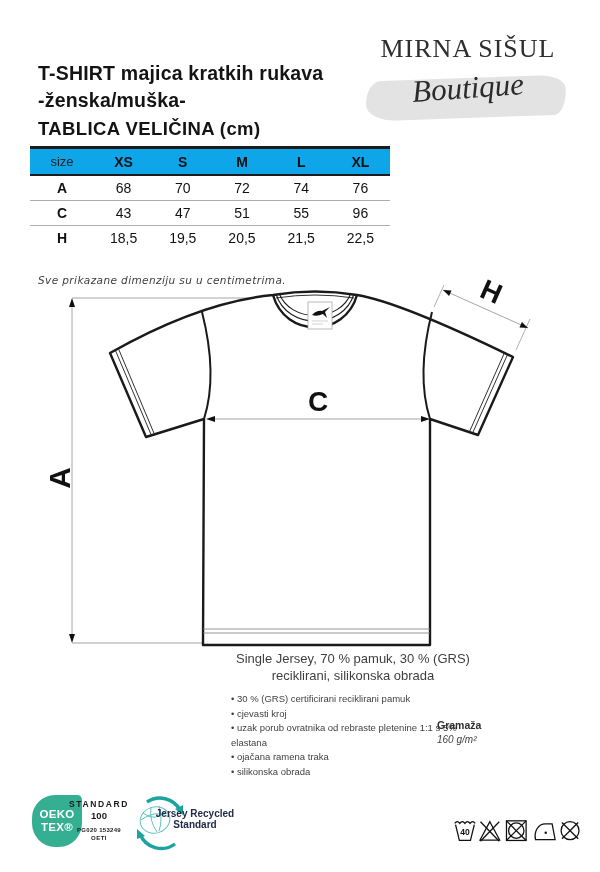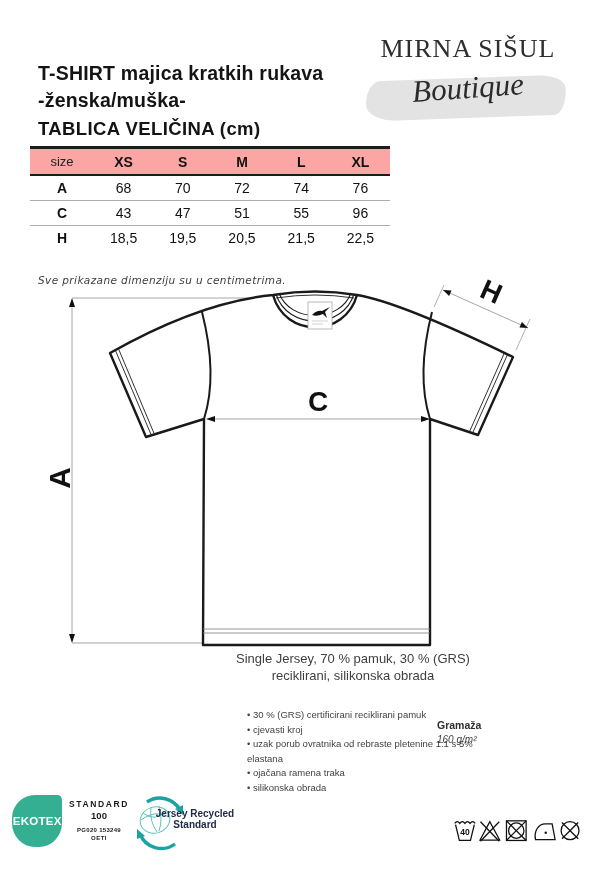--- a/index.html
+++ b/index.html
@@ -19,47 +19,47 @@
   .brand-stroke{position:absolute;left:4px;top:44px;width:200px;height:40px;
               background:#e3e3e3;border-radius:18px 30px 14px 34px/26px 16px 30px 18px;
               transform:rotate(-2deg);}
   .brand-sub{position:absolute;left:16px;top:36px;width:180px;text-align:center;
               font-family:"Liberation Serif",serif;font-style:italic;font-size:31px;
               color:#2b2b2b;transform:rotate(-4deg);}
 
   
   .size-table{position:absolute;left:30px;top:146px;width:360px;}
   .t-row{display:grid;grid-template-columns:64px repeat(5,1fr);align-items:center;text-align:center;}
-  .t-head{background:#fca5a5;height:25px;border-top:3px solid #1c1c1c;border-bottom:2px solid #1c1c1c;
+  .t-head{background:#0ea5e9;height:25px;border-top:3px solid #1c1c1c;border-bottom:2px solid #1c1c1c;
           font-weight:bold;font-size:14px;}
   .t-head .c-size{font-weight:normal;font-size:13px;color:#222;}
   .t-data{height:24px;font-size:14px;}
   .t-data + .t-data{border-top:1px solid #adadad;}
   .t-data .c-label{font-weight:bold;}
 
   
   .note{position:absolute;left:38px;top:272px;font-family:"DejaVu Sans",sans-serif;
         font-style:italic;font-size:10.5px;line-height:16px;letter-spacing:.4px;color:#3d3d3d;}
 
   
   .diagram{position:absolute;left:40px;top:275px;}
 
   
   .desc-intro{position:absolute;left:215px;top:650px;width:276px;
         font-size:13px;line-height:17px;color:#3f3f3f;text-align:center;}
-  .desc-list{position:absolute;left:231px;top:692px;margin:16px;padding:0;list-style:none;
+  .desc-list{position:absolute;left:231px;top:692px;margin:0;padding:0;list-style:none;
         font-size:9.5px;line-height:14.5px;color:#3f3f3f;width:230px;}
   .desc-list li::before{content:"• ";}
   .weight{position:absolute;left:437px;top:719px;font-size:10.5px;color:#2d2d2d;}
   .weight .w-label{font-weight:bold;display:block;}
   .weight .w-value{display:block;margin-top:3px;font-size:10px;color:#3f3f3f;font-style:italic;}
 
   
-  .oeko-badge{position:absolute;left:12px;top:795px;width:50px;height:52px;background:#35af92;
-        border-radius:46% 8% 46% 46%/44% 10% 46% 46%;display:flex;flex-direction:row;
+  .oeko-badge{position:absolute;left:32px;top:795px;width:50px;height:52px;background:#35af92;
+        border-radius:46% 8% 46% 46%/44% 10% 46% 46%;display:flex;flex-direction:column;
         align-items:center;justify-content:center;color:#fff;font-weight:bold;
         font-size:11.5px;line-height:13px;letter-spacing:.3px;}
   .standard-block{position:absolute;left:66px;top:799px;width:66px;text-align:center;color:#1a1a1a;}
   .standard-block .s1{font-weight:bold;font-size:8.5px;letter-spacing:1.6px;}
   .standard-block .s2{font-weight:bold;font-size:9.5px;margin-top:1px;}
   .standard-block .s3{font-weight:bold;font-size:6px;margin-top:6px;letter-spacing:.3px;}
   .standard-block .s4{font-weight:bold;font-size:6px;margin-top:2px;letter-spacing:.5px;}
   .grs{position:absolute;left:131px;top:793px;width:110px;height:60px;}
   .grs-text{position:absolute;left:18px;top:15px;width:92px;text-align:center;
         color:#222c49;font-weight:bold;font-size:10px;line-height:11px;}

